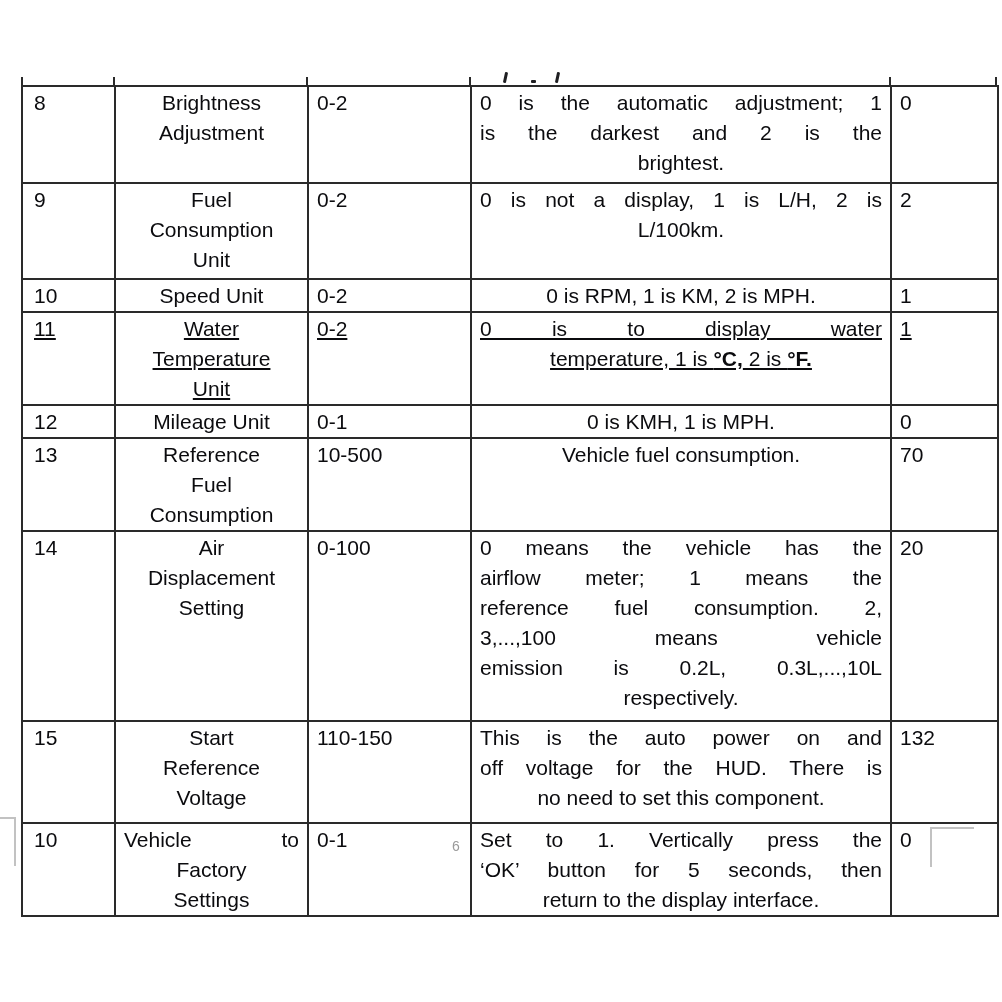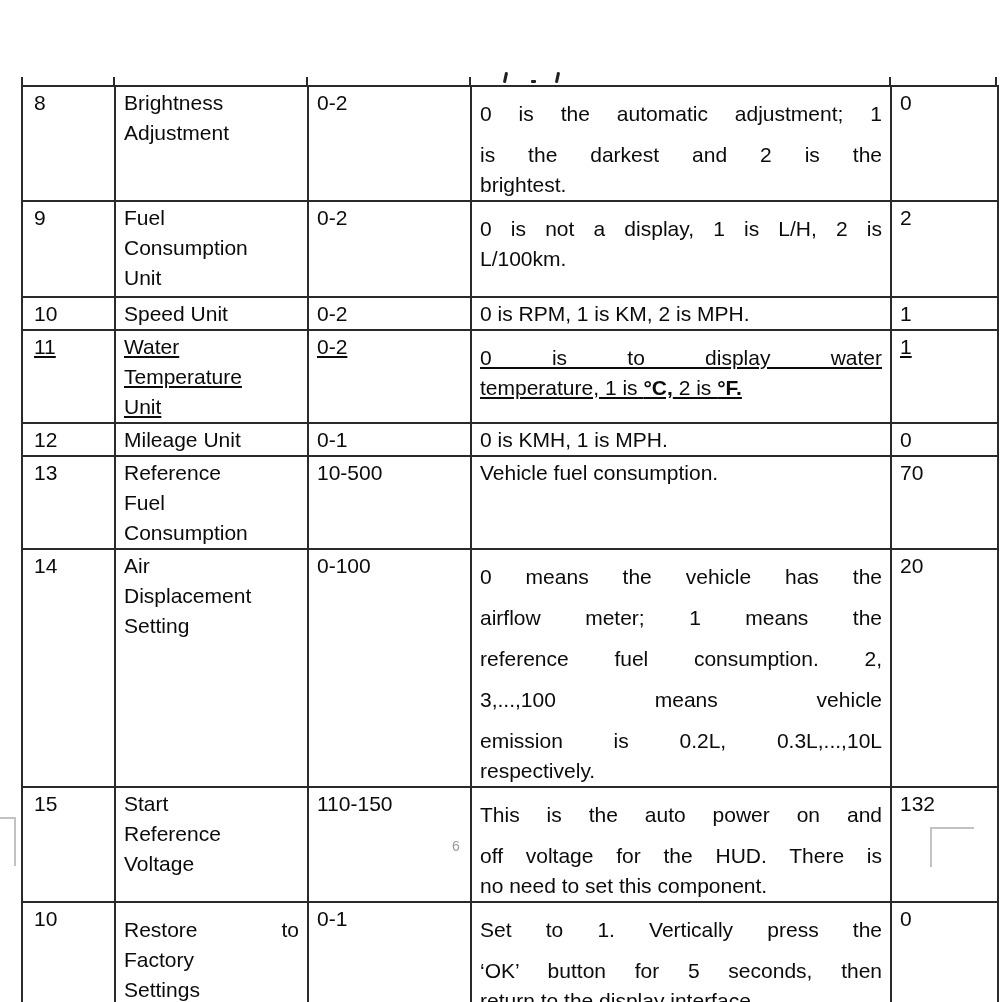--- a/index.html
+++ b/index.html
@@ -9,22 +9,22 @@
   }
   table.settings{
     position:absolute;left:21px;top:85px;width:976px;
     border-collapse:collapse;table-layout:fixed;
   }
   td{
     border:2px solid #2a2a2a;vertical-align:top;overflow:hidden;
     padding:1px 8px 0 8px;font-size:21px;line-height:30px;color:#0b0b0e;
   }
   td.c-num{padding-left:11px;}
-  .ln{text-align:left;}
-  .ln.j{text-align:justify;text-align-last:justify;margin-top:11px;}
+  .ln{text-align:center;}
+  .ln.j{text-align:justify;text-align-last:justify;}
   .ln b{font-weight:bold;}
   
   .stub{position:absolute;width:2px;height:8px;top:77px;background:#2a2a2a;}
   .tick{position:absolute;width:3px;height:11px;top:72px;background:#1f1f22;transform:rotate(12deg);border-radius:1px;}
   .dot{position:absolute;width:5px;height:3px;top:80px;background:#1f1f22;border-radius:1px;}
   
   .bracket-left{position:absolute;left:0;top:817px;width:14px;height:47px;
     border-top:2px solid #c2c2c2;border-right:2px solid #c2c2c2;}
   .bracket-right{position:absolute;left:930px;top:827px;width:42px;height:38px;
     border-top:2px solid #c2c2c2;border-left:2px solid #c2c2c2;}
@@ -126,21 +126,21 @@
             <div class="ln">Reference</div>
             <div class="ln">Fuel</div>
             <div class="ln">Consumption</div>
           </td>
           <td>10-500</td>
           <td>
             <div class="ln">Vehicle fuel consumption.</div>
           </td>
           <td>70</td>
         </tr>
-        <tr style="height: 235px;">
+        <tr style="height: 190px;">
           <td class="c-num">14</td>
           <td>
             <div class="ln">Air</div>
             <div class="ln">Displacement</div>
             <div class="ln">Setting</div>
           </td>
           <td>0-100</td>
           <td>
             <div class="ln j">0 means the vehicle has the</div>
             <div class="ln j">airflow meter; 1 means the</div>
@@ -162,21 +162,21 @@
           <td>
             <div class="ln j">This is the auto power on and</div>
             <div class="ln j">off voltage for the HUD. There is</div>
             <div class="ln">no need to set this component.</div>
           </td>
           <td>132</td>
         </tr>
         <tr style="height: 93px;">
           <td class="c-num">10</td>
           <td>
-            <div class="ln j">Restore to</div>
+            <div class="ln j">Vehicle to</div>
             <div class="ln">Factory</div>
             <div class="ln">Settings</div>
           </td>
           <td>0-1</td>
           <td>
             <div class="ln j">Set to 1. Vertically press the</div>
             <div class="ln j">‘OK’ button for 5 seconds, then</div>
             <div class="ln">return to the display interface.</div>
           </td>
           <td>0</td>

